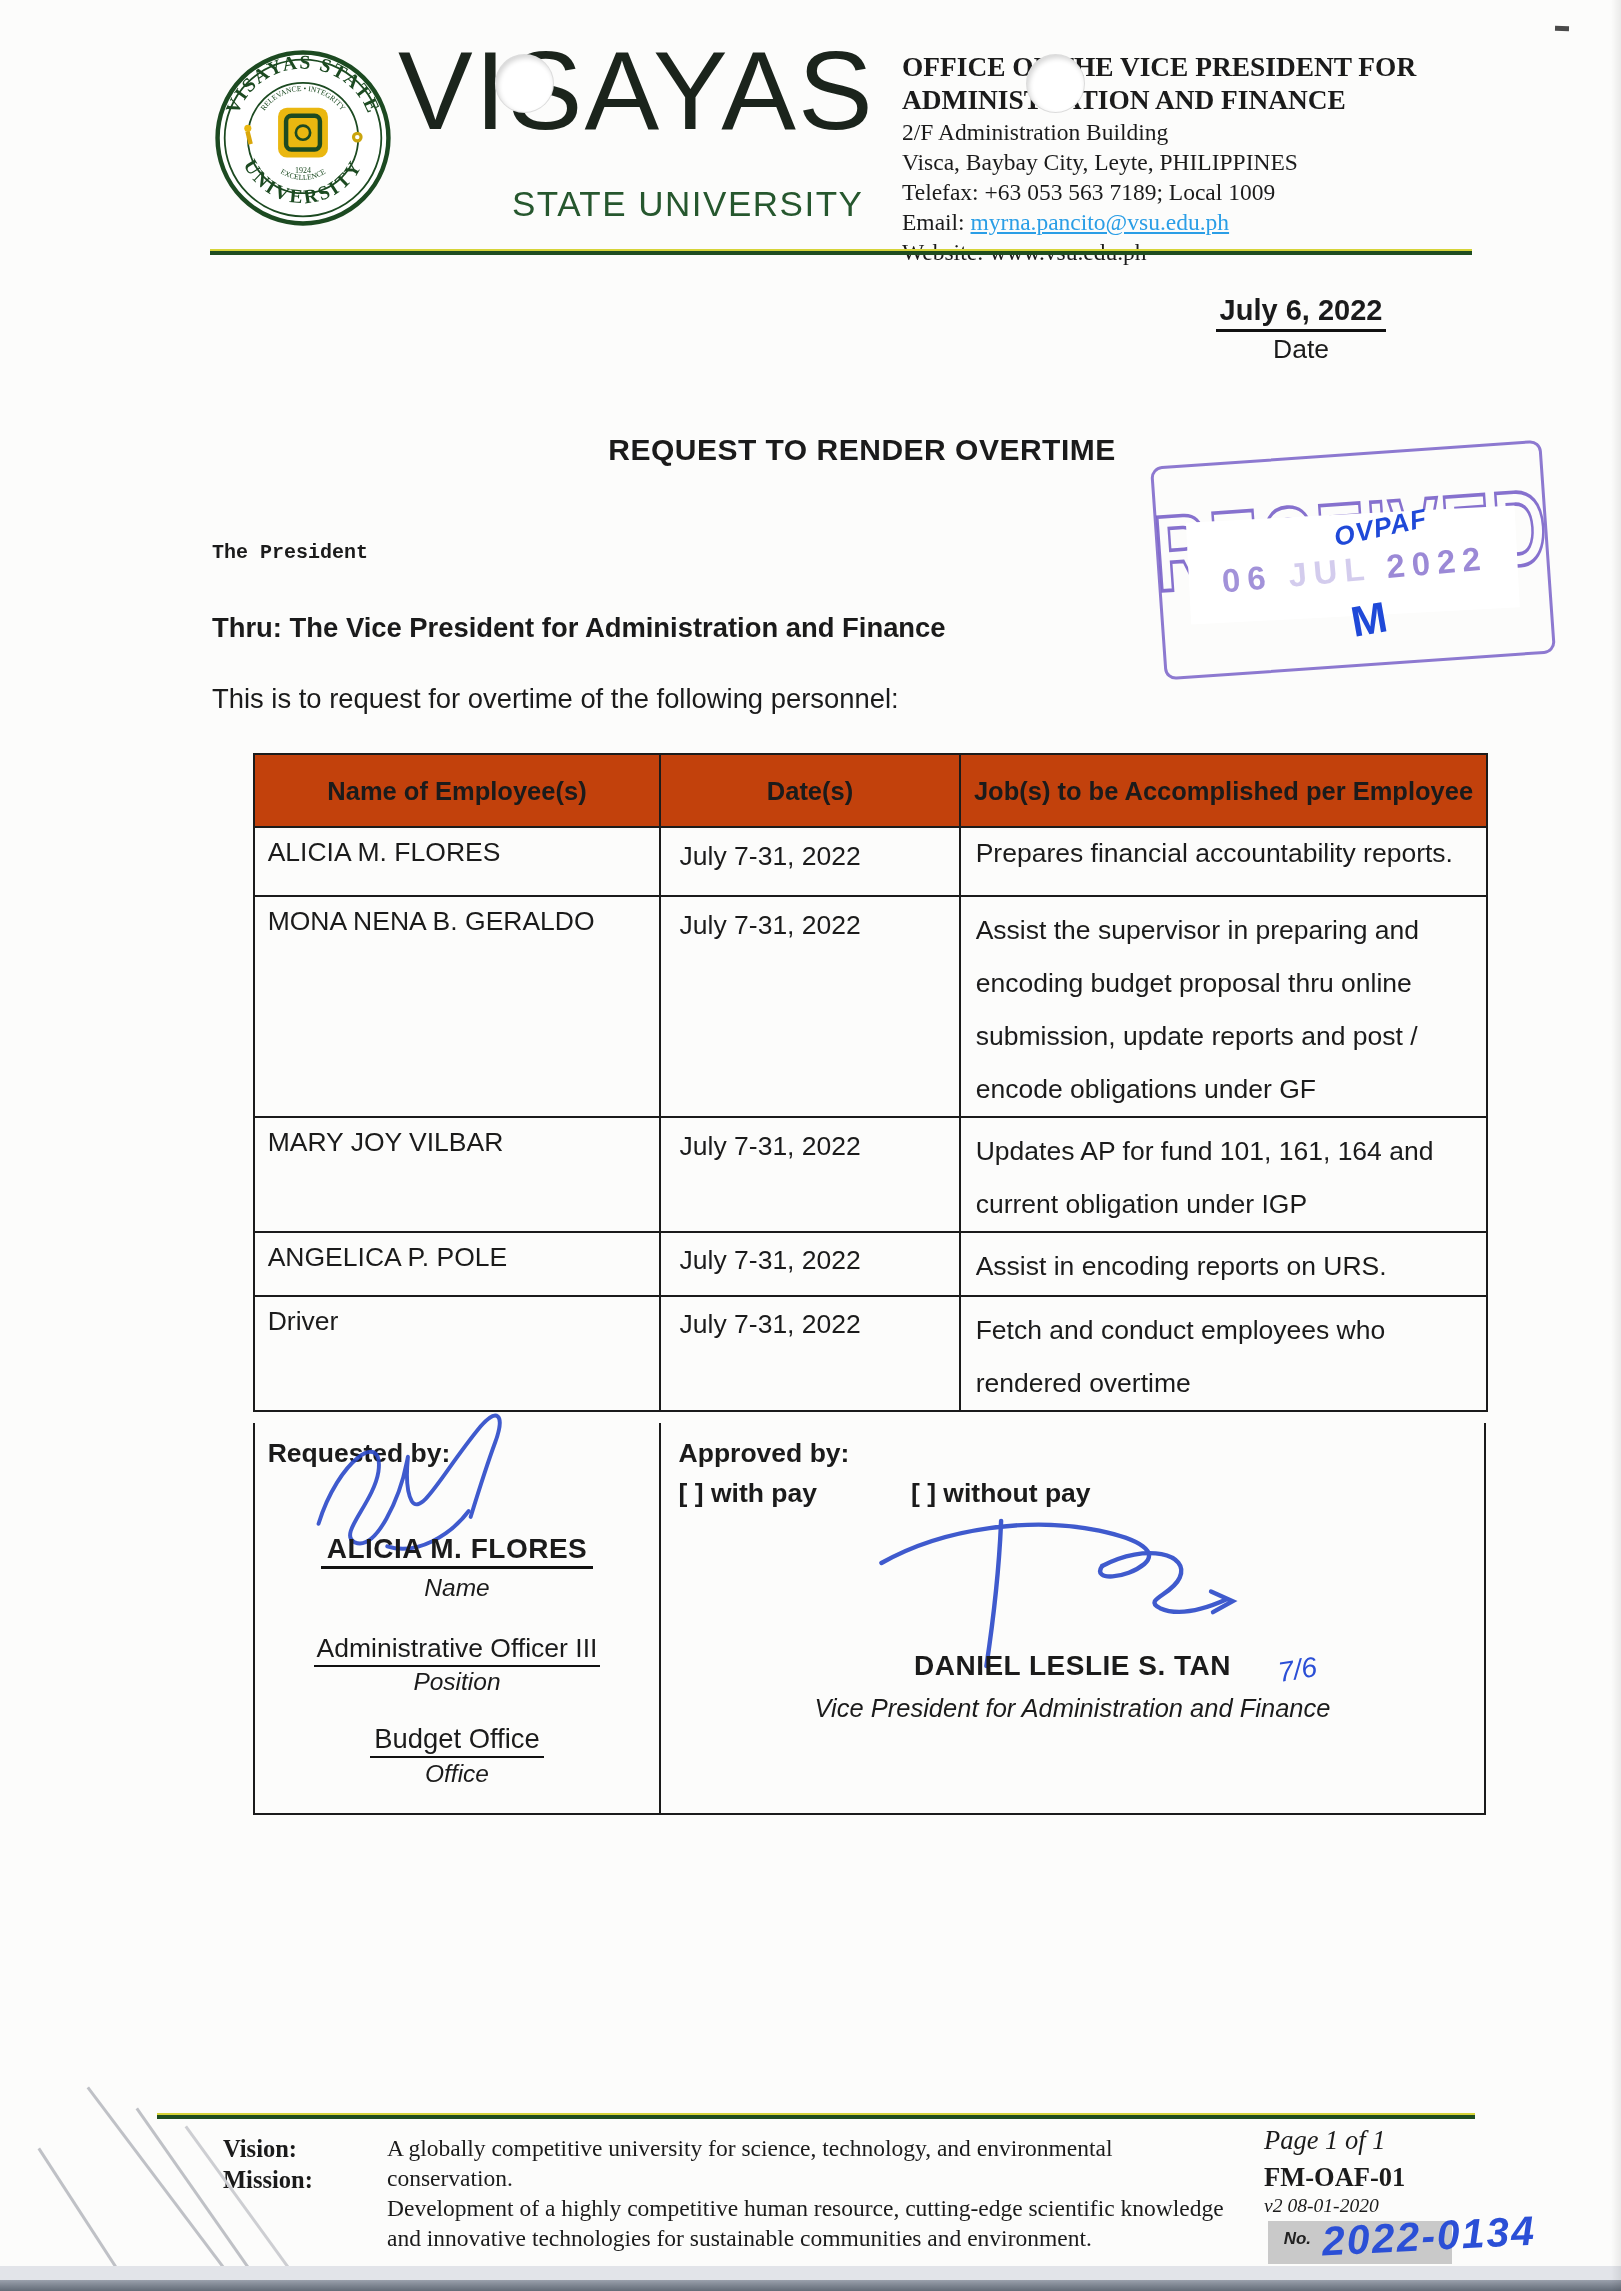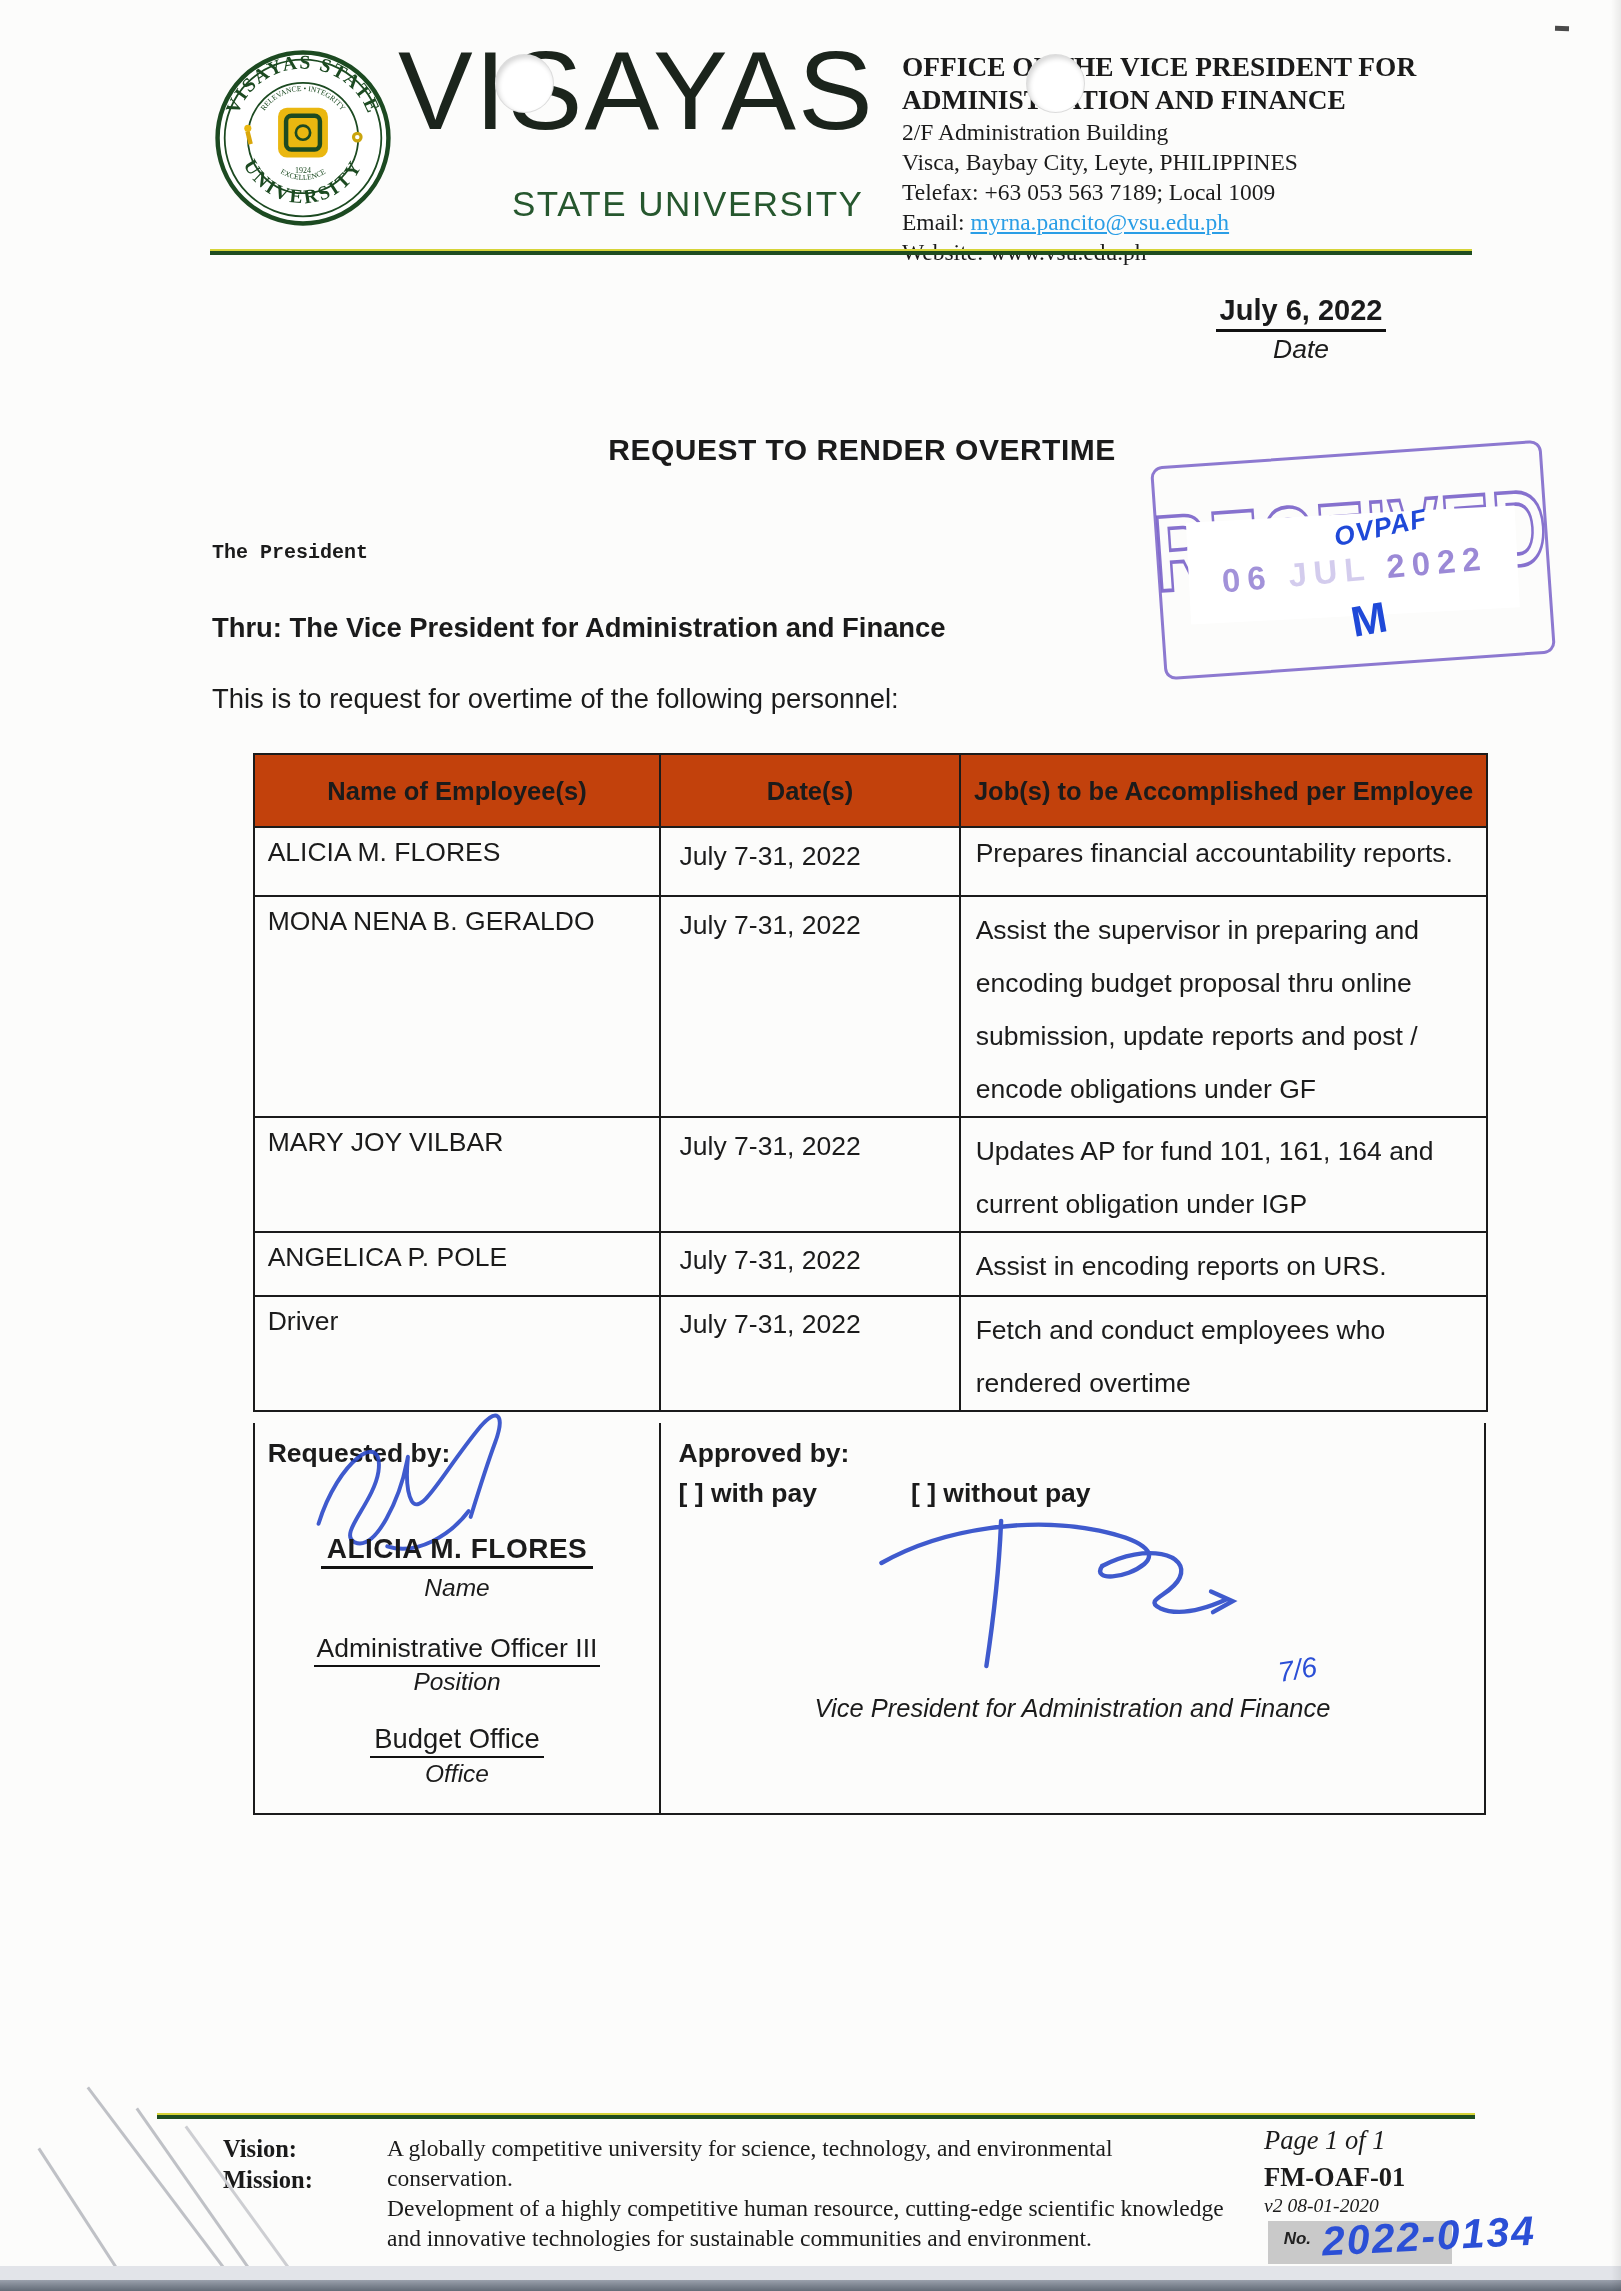--- a/index.html
+++ b/index.html
@@ -23,21 +23,21 @@
   .hole{position:absolute;width:57px;height:57px;border-radius:50%;background:#fff;
     box-shadow:0 0 0 1px #dcdcdc, inset 2px 2.9px 4.9px rgba(0,0,0,.16);z-index:5;}
   .hole-1{left:496px;top:55px;}
   .hole-2{left:1027px;top:55px;}
   .header-rule{position:absolute;left:210px;top:249px;width:1262px;height:5.9px;
     background:linear-gradient(to bottom,#d6d438 0%,#d6d438 33%,#1f4d20 33%,#1f4d20 100%);}
   
   .date-block{position:absolute;left:1198px;top:294px;width:206px;text-align:center;}
   .date-value{display:inline-block;font-weight:bold;font-size:29px;
     border-bottom:3.4px solid #111;padding:0 3.9px 2px 3.9px;}
-  .date-label{font-size:26.5px;margin-top:2px;font-style:italic;}
+  .date-label{font-size:26.5px;margin-top:2px;}
   
   .doc-title{position:absolute;left:176px;top:433px;width:1372px;text-align:center;
     font-weight:bold;font-size:30px;letter-spacing:0.5px;}
   .addressee{position:absolute;left:212px;top:541px;font-weight:bold;font-size:20px;font-family:Liberation Mono, monospace;}
   .thru{position:absolute;left:212px;top:612px;font-weight:bold;font-size:27.4px;}
   .intro{position:absolute;left:212px;top:683px;font-size:27.4px;}
   
   .stamp{position:absolute;left:1155px;top:451px;width:396px;height:218px;
     transform:rotate(-4deg);z-index:6;}
   .stamp-border{position:absolute;inset:2px;border:3.9px solid rgba(113,88,197,.8);border-radius:11.8px;}
@@ -273,20 +273,21 @@
       <div class="sig-img-right">
         <svg viewBox="0 0 420 165" width="412" height="162">
           <g fill="none" stroke="#2b49c9" stroke-width="4.5" stroke-linecap="round" opacity="0.9">
             <path d="M30,55 C95,18 185,8 252,22 C295,31 312,44 298,56 C280,71 244,74 255,58"></path>
             <path d="M152,12 C150,62 143,120 137,160"></path>
             <path d="M255,58 C300,34 345,46 334,70 C326,88 296,92 314,101 C334,110 362,101 382,92"></path>
             <path d="M366,84 L388,94 L368,105"></path>
           </g>
         </svg>
       </div>
+      <div class="app-name">DANIEL LESLIE S. TAN</div>
       <div class="app-annot">7/6</div>
       <div class="app-title">Vice President for Administration and Finance</div>
     </div>
   </div>
 
   <div class="footer-rule"></div>
   <div class="f-label f-vision">Vision:</div>
   <div class="f-label f-mission">Mission:</div>
   <div class="f-text">
     <div>A globally competitive university for science, technology, and environmental conservation.</div>

